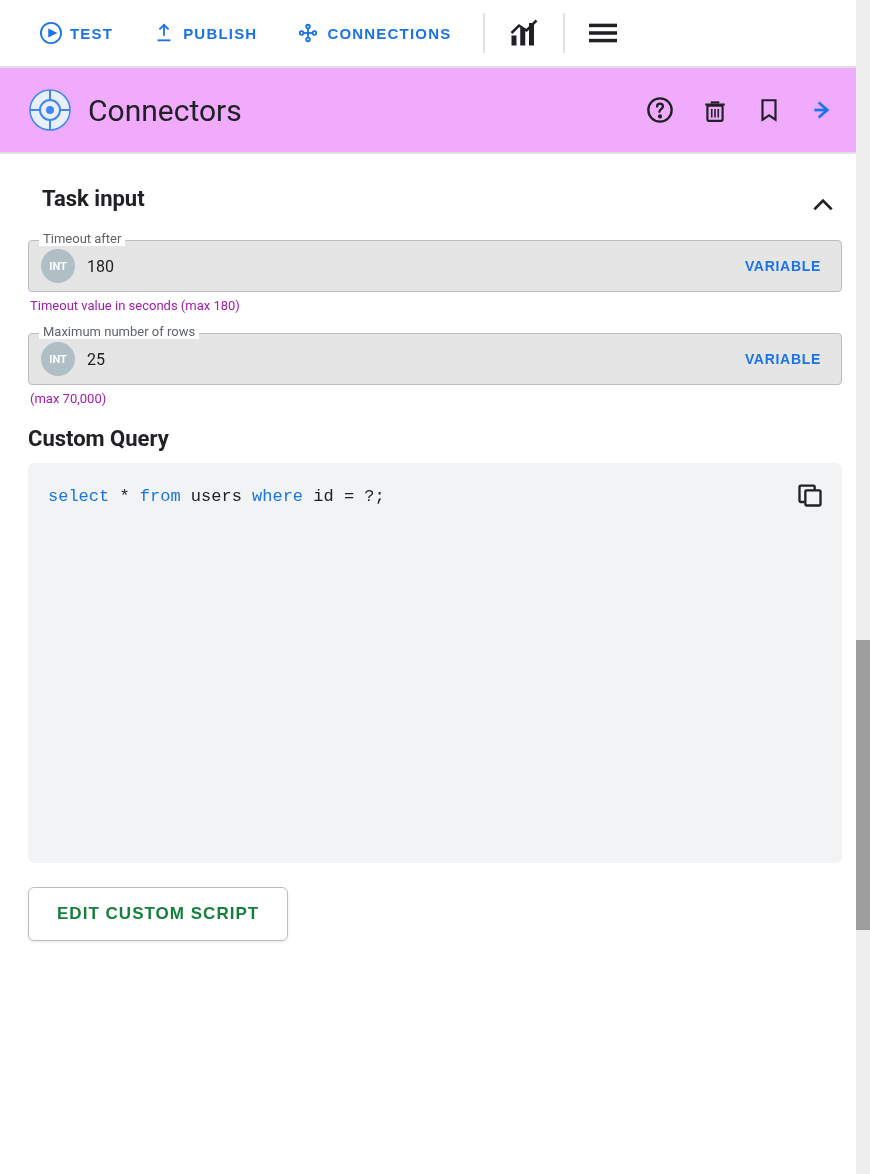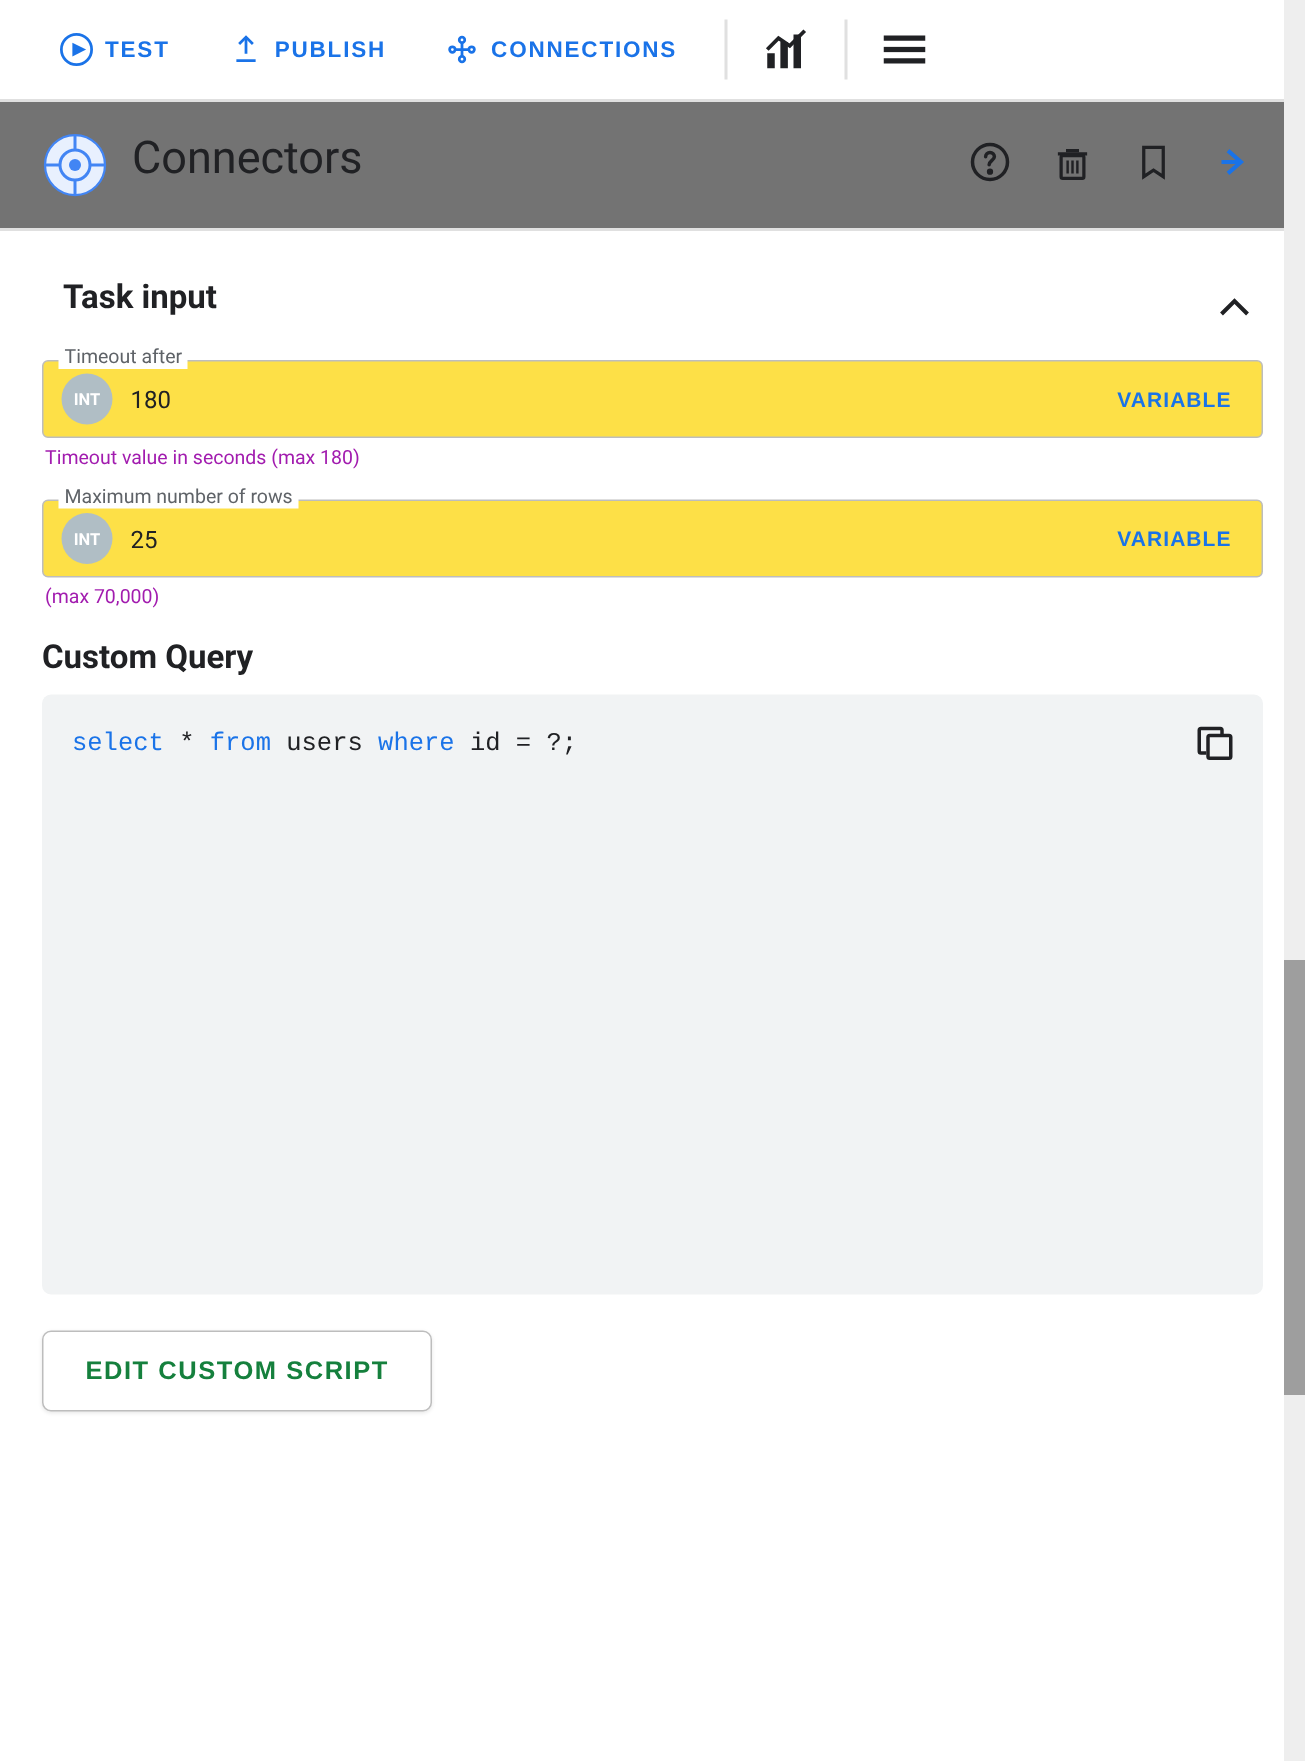--- a/index.html
+++ b/index.html
@@ -49,24 +49,24 @@
       cursor: pointer;
       padding: 8px;
       display: flex;
       align-items: center;
       justify-content: center;
     }
 
     
     .page-header {
       display: flex;
-      align-items: flex-start;
+      align-items: center;
       padding: 20px 28px;
       border-bottom: 2px solid #e0e0e0;
-      background: #737373;
+      background: #f0abfc;
     }
     .header-icon {
       width: 44px;
       height: 44px;
       margin-right: 16px;
     }
     .header-title {
       font-size: 30px;
       font-weight: 400;
       color: #202124;
@@ -108,21 +108,21 @@
 
     
     .field-group {
       margin-bottom: 20px;
     }
     .field-wrapper {
       position: relative;
       border: 1.5px solid #bdbdbd;
       border-radius: 4px;
       padding: 8px 12px;
-      background: #fde047;
+      background: #e5e5e5;
     }
     .field-label {
       position: absolute;
       top: -10px;
       left: 10px;
       background: #fff;
       padding: 0 4px;
       font-size: 13px;
       color: #5f6368;
     }

